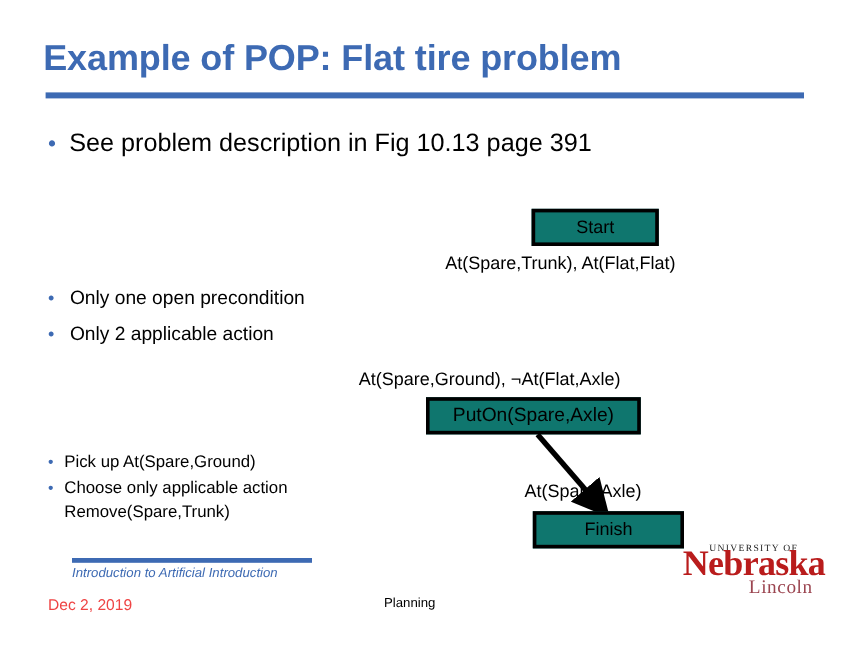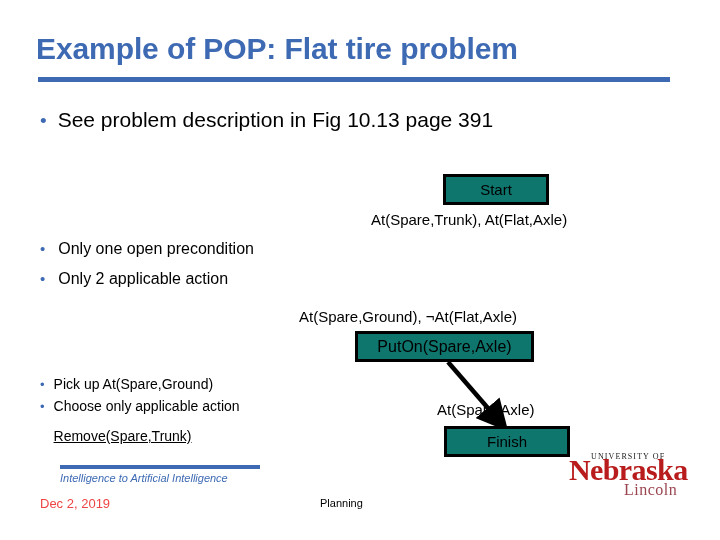--- a/index.html
+++ b/index.html
@@ -89,22 +89,21 @@
 
   #bullet-choose {
     left: 40px;
     top: 398px;
     font-size: 14px;
   }
   #bullet-choose .bullet-dot { font-size: 13px; margin-right: 9px; }
   #bullet-choose .bullet-text { display: block; }
   #bullet-choose .bullet-text .second-line {
     display: block;
-    margin-top: 14px;
-    text-decoration: underline;
+    margin-top: 4px;
   }
 
   
   .plan-box {
     position: absolute;
     border: 3px solid #000000;
     background: #0f766e;
     box-sizing: border-box;
     display: flex;
     align-items: center;
@@ -222,21 +221,21 @@
   <div id="title-rule"></div>
 
   <div class="bullet-row" id="bullet-main">
     <span class="bullet-dot">•</span>
     <span class="bullet-text">See problem description in Fig 10.13 page 391</span>
   </div>
 
   <div class="plan-box" id="box-start">
     <span>Start</span>
   </div>
-  <div class="plan-label" id="label-start-effects">At(Spare,Trunk), At(Flat,Axle)</div>
+  <div class="plan-label" id="label-start-effects">At(Spare,Trunk), At(Flat,Flat)</div>
 
   <div class="bullet-row" id="bullet-pre1">
     <span class="bullet-dot">•</span>
     <span class="bullet-text">Only one open precondition</span>
   </div>
   <div class="bullet-row" id="bullet-pre2">
     <span class="bullet-dot">•</span>
     <span class="bullet-text">Only 2 applicable action</span>
   </div>
 
@@ -265,21 +264,21 @@
       <span class="second-line">Remove(Spare,Trunk)</span>
     </span>
   </div>
 
   <div class="plan-label" id="label-finish-pre">At(Spare,Axle)</div>
   <div class="plan-box" id="box-finish">
     <span>Finish</span>
   </div>
 
   <div id="footer-rule"></div>
-  <div id="footer-course">Intelligence to Artificial Intelligence</div>
+  <div id="footer-course">Introduction to Artificial Introduction</div>
   <div id="footer-date">Dec 2, 2019</div>
   <div id="footer-topic">Planning</div>
 
   <div id="logo">
     <div id="logo-university">UNIVERSITY OF</div>
     <div id="logo-nebraska">Nebraska</div>
     <div id="logo-lincoln">Lincoln</div>
   </div>
 
 </div>

